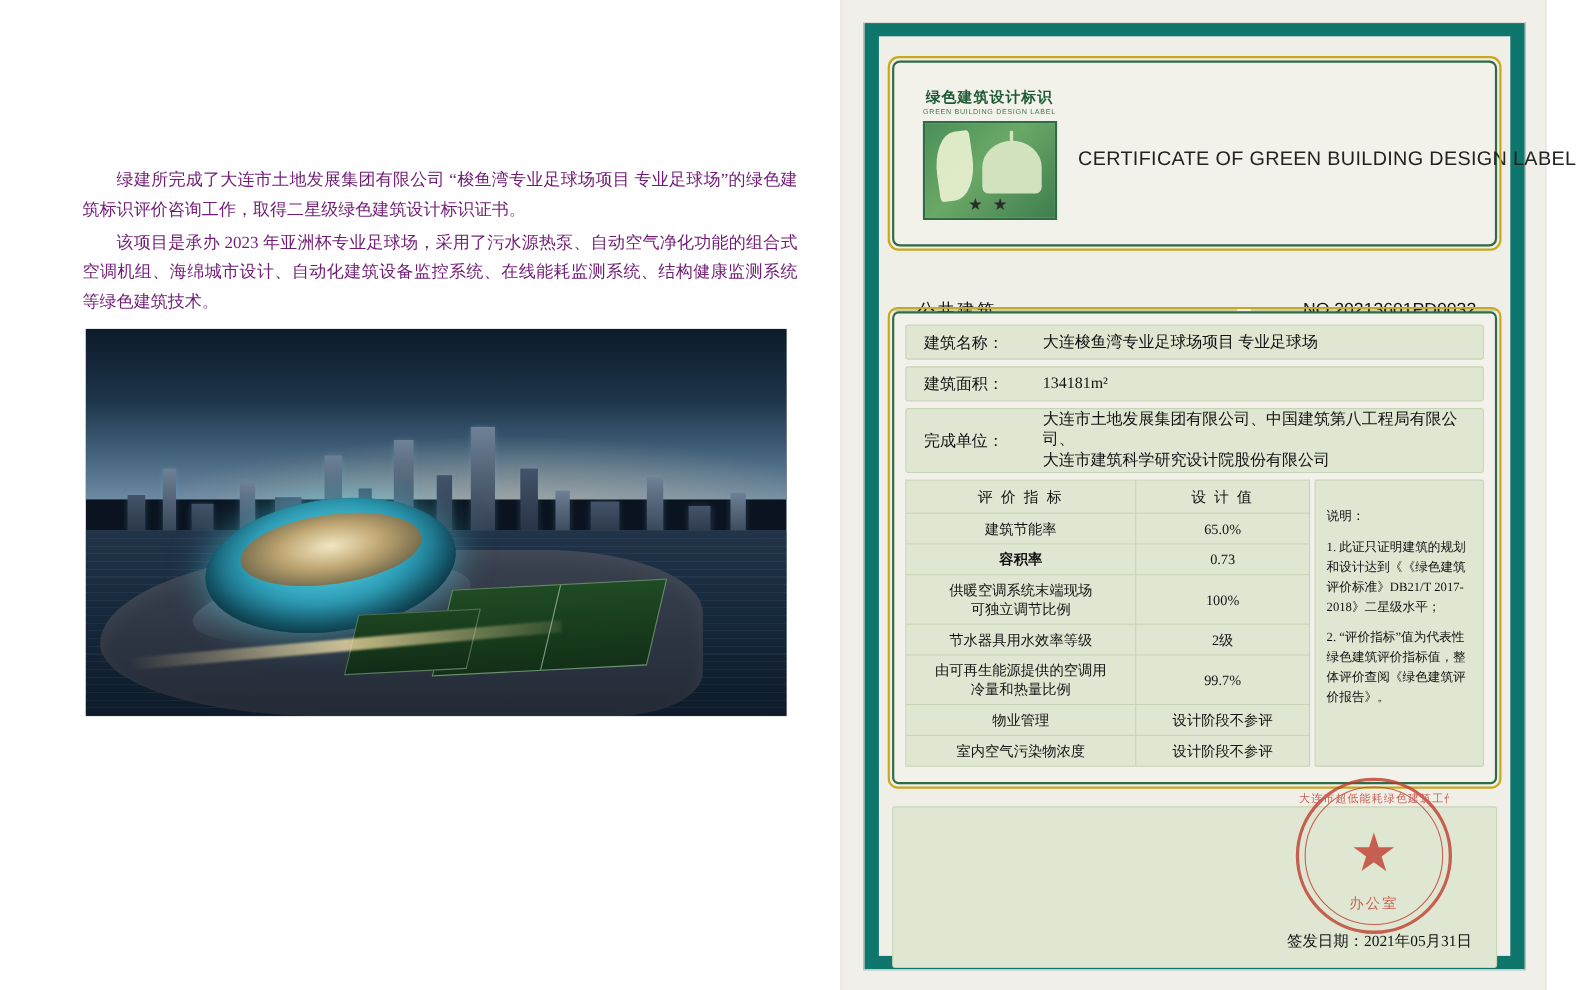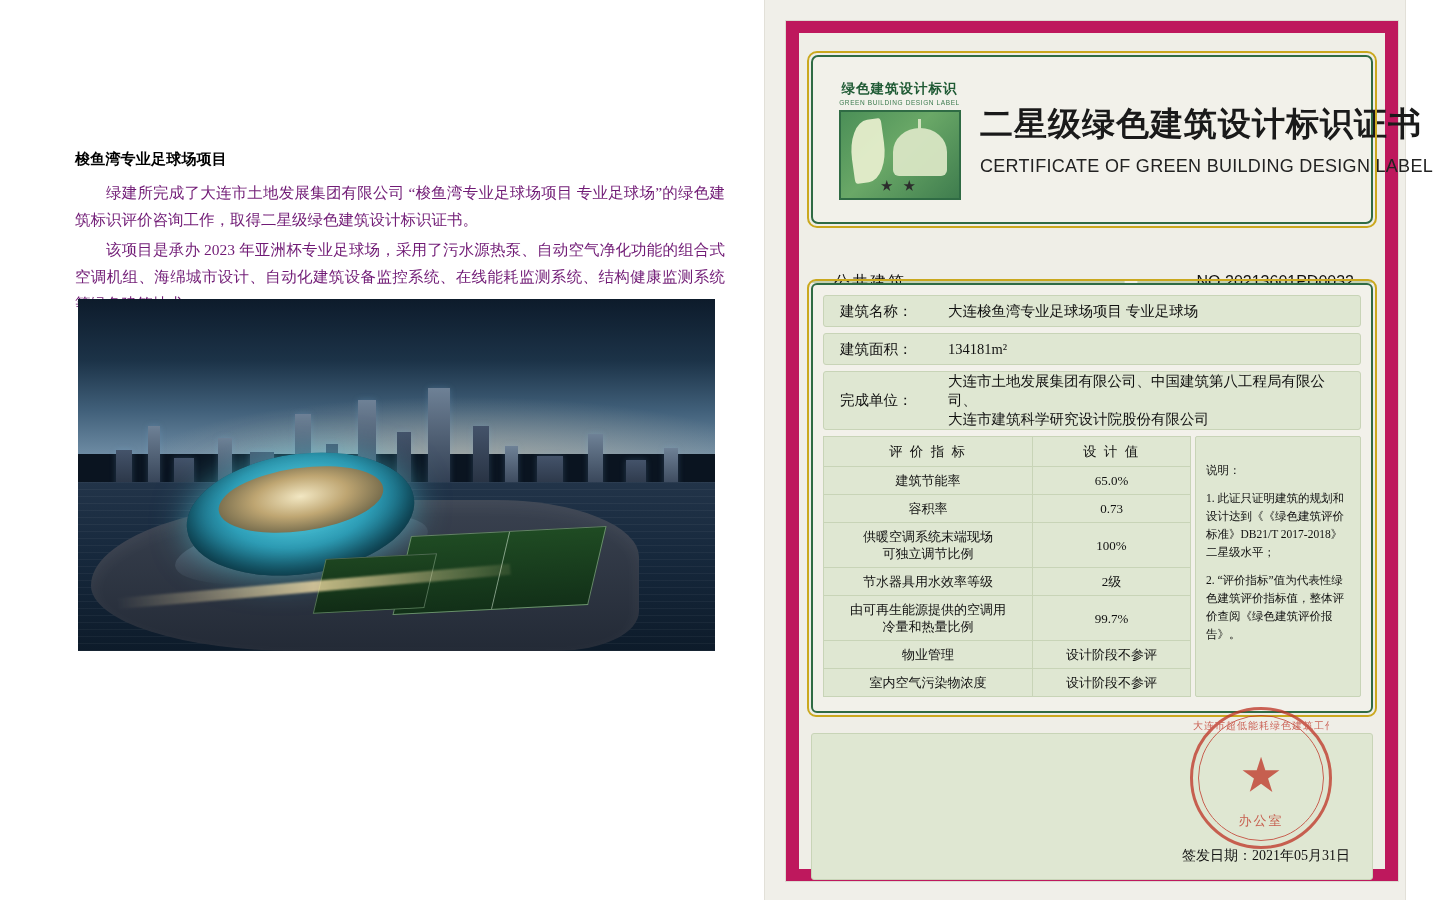--- a/index.html
+++ b/index.html
@@ -134,23 +134,22 @@
     height: 900px;
     background: #f0efe9;
     box-shadow: 0 0 0 1px #e2e0d8;
   }
   .cert-card {
     position: absolute;
     left: 20px;
     top: 20px;
     width: 600px;
     height: 860px;
-    background: #be185d;
+    background: #0f766e;
     border: 1px solid #dcdad1;
-    padding-left: 12px;
   }
   .cert-inner {
     position: absolute;
     left: 13px;
     top: 12px;
     right: 13px;
     bottom: 12px;
     background: #efeee7;
   }
 
@@ -422,21 +421,20 @@
     letter-spacing: 2px;
     color: #c0392b;
   }
 </style>
 </head>
 <body>
 
 <div id="page">
 
   <div class="article">
-    <h2 class="article-title">梭鱼湾专业足球场项目</h2>
     <p>绿建所完成了大连市土地发展集团有限公司 “梭鱼湾专业足球场项目 专业足球场”的绿色建筑标识评价咨询工作，取得二星级绿色建筑设计标识证书。</p>
     <p>该项目是承办 2023 年亚洲杯专业足球场，采用了污水源热泵、自动空气净化功能的组合式空调机组、海绵城市设计、自动化建筑设备监控系统、在线能耗监测系统、结构健康监测系统等绿色建筑技术。</p>
   </div>
 
   <div class="photo-frame">
     <div class="sky"></div>
     <div class="city">
       <div class="bld" style="left:6%;  width:16px; height:46px;"></div>
       <div class="bld lit" style="left:11%; width:12px; height:70px;"></div>
       <div class="bld" style="left:15%; width:20px; height:38px;"></div>
@@ -472,21 +470,20 @@
           <div class="emblem">
             <div class="emblem-top">绿色建筑设计标识</div>
             <div class="emblem-sub">GREEN BUILDING DESIGN LABEL</div>
             <div class="emblem-box">
               <div class="emblem-leaf"></div>
               <div class="emblem-dome"></div>
               <div class="emblem-stars">★ ★</div>
             </div>
           </div>
           <div class="header-titles">
-            <div class="cert-title-cn">二星级绿色建筑设计标识证书</div>
             <div class="cert-title-en">CERTIFICATE OF GREEN BUILDING DESIGN LABEL</div>
           </div>
         </div>
 
         <div class="row-tags">
           <div class="tag-box tag-left">公共建筑</div>
           <div class="tag-box tag-right">NO.20213601PD0032</div>
         </div>
 
         <div class="body-frame">
@@ -514,21 +511,21 @@
                   <th class="col-item">评 价 指 标</th>
                   <th>设 计 值</th>
                 </tr>
               </thead>
               <tbody>
                 <tr>
                   <td class="col-item" style="white-space:pre-line;">建筑节能率</td>
                   <td>65.0%</td>
                 </tr>
                 <tr>
-                  <td class="col-item" style="white-space:pre-line;">容积率</td>
+                  <td class="col-item" style="white-space:pre-line;font-weight:bold;">容积率</td>
                   <td>0.73</td>
                 </tr>
                 <tr>
                   <td class="col-item" style="white-space:pre-line;">供暖空调系统末端现场
 可独立调节比例</td>
                   <td>100%</td>
                 </tr>
                 <tr>
                   <td class="col-item" style="white-space:pre-line;">节水器具用水效率等级</td>
                   <td>2级</td>

